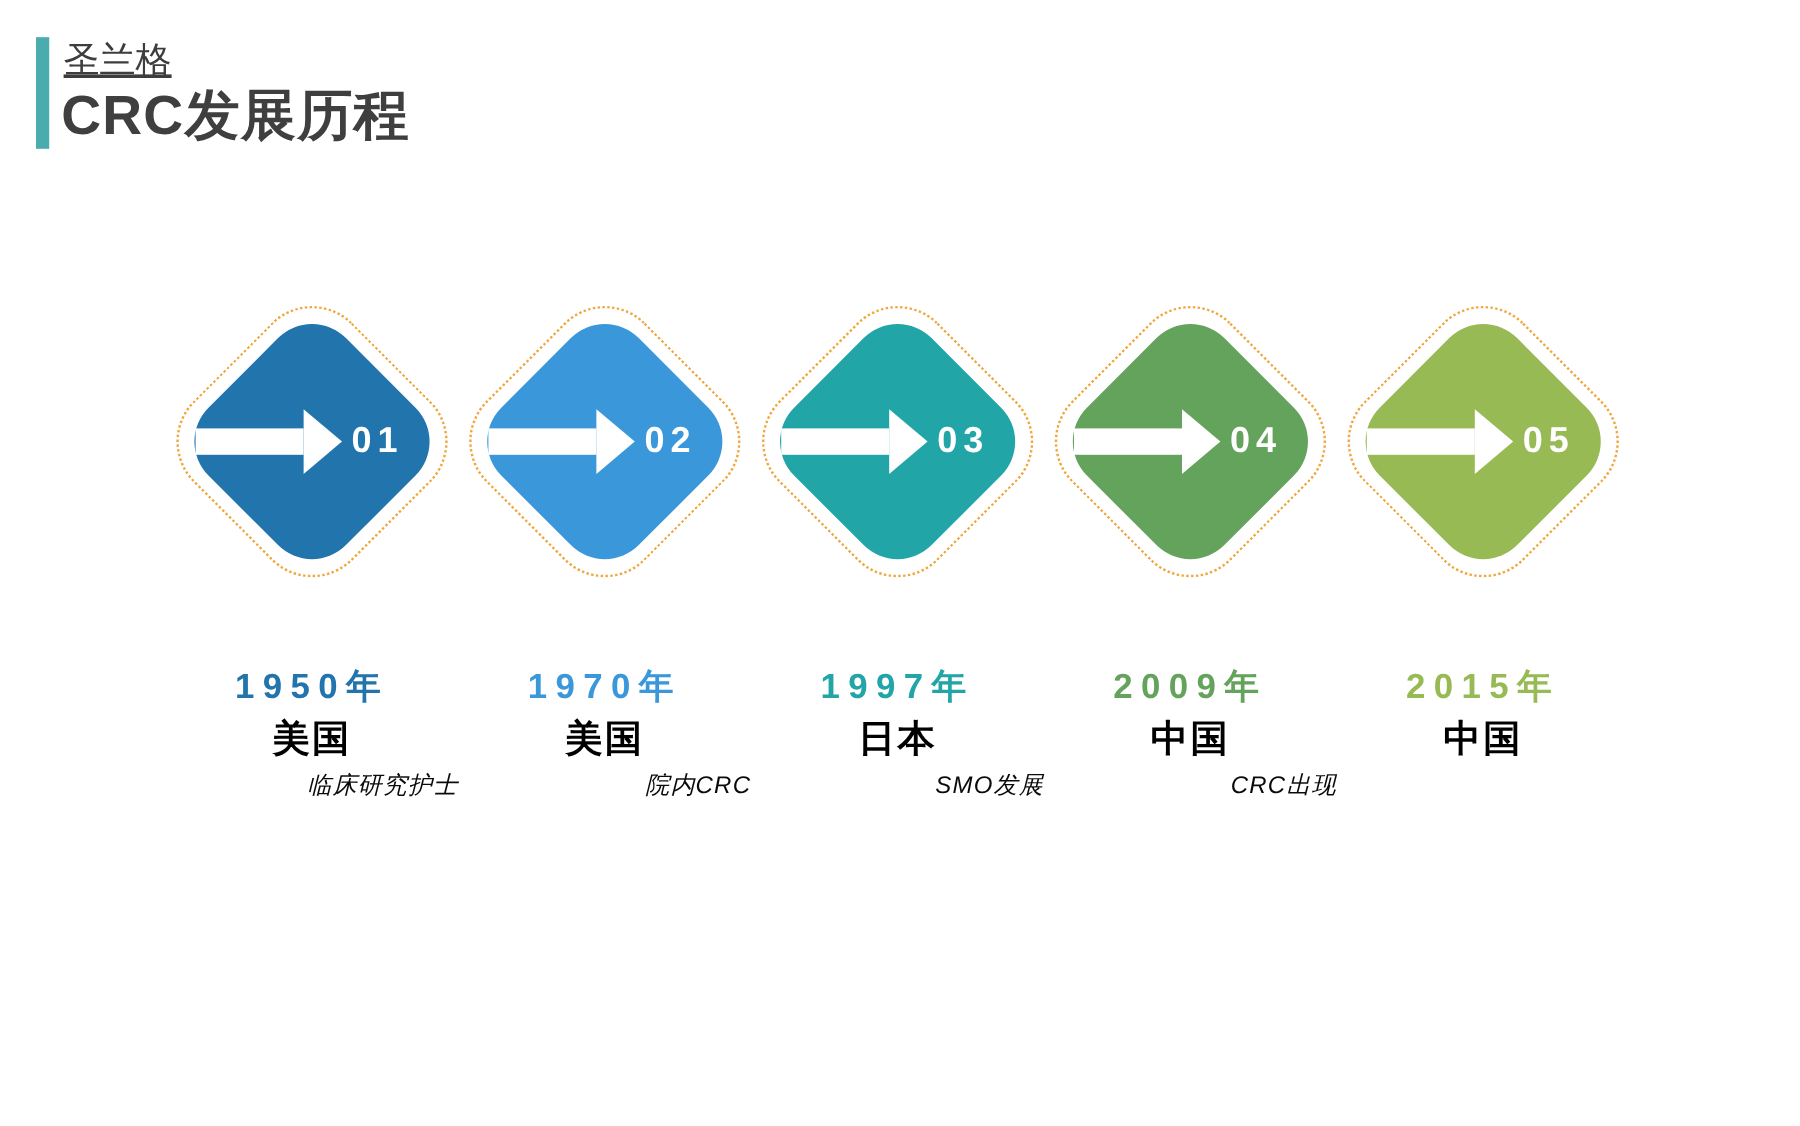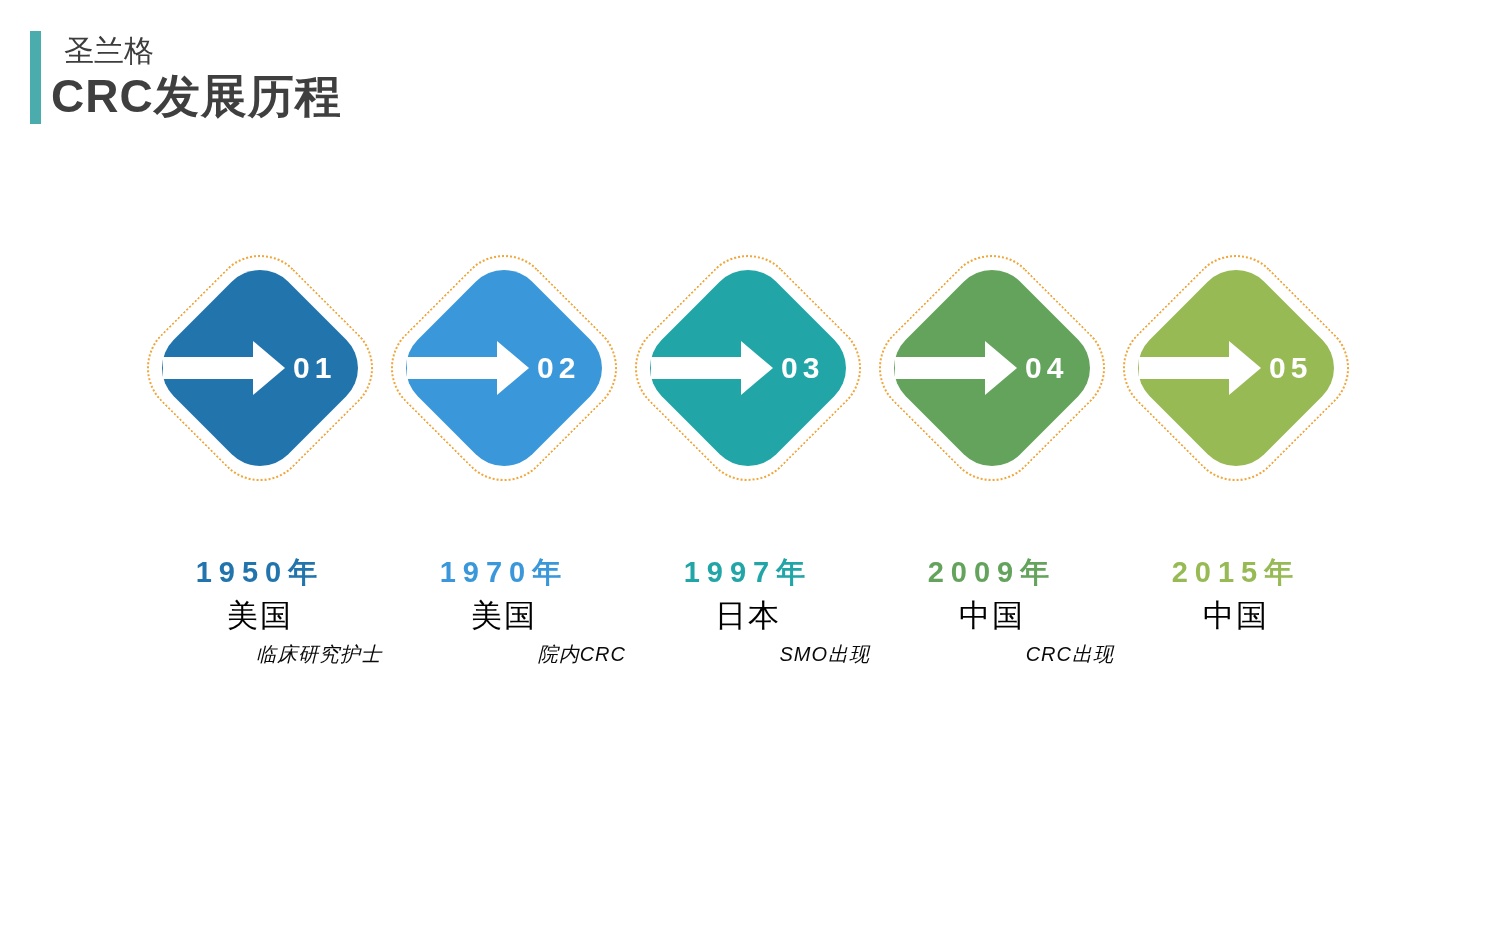--- a/index.html
+++ b/index.html
@@ -19,25 +19,26 @@
   .accent-bar {
     position: absolute;
     left: 30px;
     top: 31px;
     width: 11px;
     height: 93px;
     background: var(--accent, #4aacac);
   }
   .brand {
     position: absolute;
-    left: 64px;
+    left: 53px;
     top: 34px;
     font-size: 30px;
     line-height: 34px;
     color: #3d3d3d;
+    text-decoration: underline;
   }
   .title {
     position: absolute;
     left: 51px;
     top: 70px;
     font-size: 46px;
     line-height: 52px;
     font-weight: 700;
     color: #3f3f3f;
     letter-spacing: 1px;
@@ -122,21 +123,21 @@
     color: var(--c, #2274ad);
     white-space: nowrap;
     margin-top: 29px;
   }
   .country {
     position: absolute;
     top: 357px;
     width: 100%;
     text-align: center;
     font-size: 31px;
-    font-weight: 400;
+    font-weight: 700;
     color: #000000;
     letter-spacing: 2px;
     white-space: nowrap;
   }
   .desc {
     position: absolute;
     top: 403px;
     width: 100%;
     text-align: right;
     font-size: 20px;
@@ -184,21 +185,21 @@
   <div class="col" style="--c: #21a5a7;">
     <div class="d-dotted"></div>
     <div class="d-solid"></div>
     <div class="arrow">
       <span class="shaft"></span>
       <span class="head"></span>
       <span class="num">03</span>
     </div>
     <div class="year">1997年</div>
     <div class="country">日本</div>
-    <div class="desc">SMO出现</div>
+    <div class="desc">SMO发展</div>
   </div>
 
   <div class="col" style="--c: #64a35c;">
     <div class="d-dotted"></div>
     <div class="d-solid"></div>
     <div class="arrow">
       <span class="shaft"></span>
       <span class="head"></span>
       <span class="num">04</span>
     </div>

